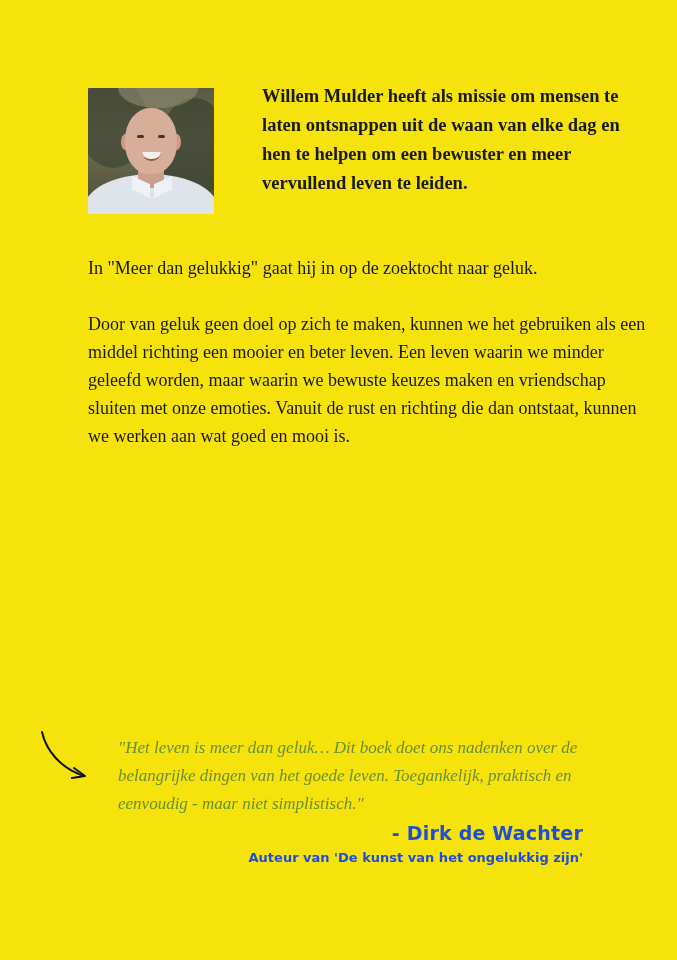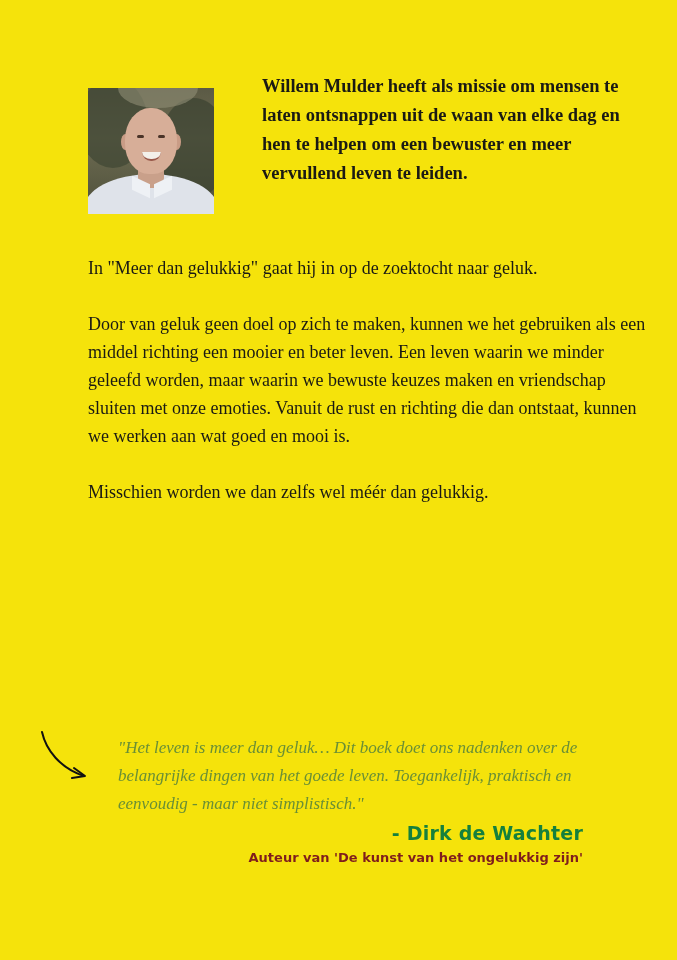--- a/index.html
+++ b/index.html
@@ -29,45 +29,45 @@
     }
     .photo .ear-l { position:absolute; left:33px; top:46px; width:9px; height:16px; border-radius:50%; background:#c99c86; }
     .photo .ear-r { position:absolute; left:84px; top:46px; width:9px; height:16px; border-radius:50%; background:#c99c86; }
     .photo .eye-l, .photo .eye-r { position:absolute; top:47px; width:7px; height:3px; border-radius:2px; background:#4a3328; }
     .photo .eye-l { left:49px; } .photo .eye-r { left:70px; }
     .photo .smile { position:absolute; left:54px; top:64px; width:19px; height:7px; border-radius:0 0 10px 10px; background:#f3f0ea; border-bottom:2px solid #9a5a4c; }
     .photo .collar-l { position:absolute; left:44px; top:92px; width:18px; height:14px; background:#eef1f5; transform:skewY(25deg); }
     .photo .collar-r { position:absolute; left:66px; top:92px; width:18px; height:14px; background:#eef1f5; transform:skewY(-25deg); }
 
     .intro {
-      position: absolute; left: 262px; top: 72px; width: 380px;
+      position: absolute; left: 262px; top: 82px; width: 380px;
       font-weight: bold; font-size: 18.5px; line-height: 29px;
       margin: 0;
     }
     .body-text {
       position: absolute; left: 88px; top: 254px; width: 560px;
       font-size: 18px; line-height: 28px;
     }
     .body-text p { margin: 0 0 28px 0; }
     .arrow { position: absolute; left: 38px; top: 728px; width: 56px; height: 52px; }
     .quote {
       position: absolute; left: 118px; top: 734px; width: 520px;
       font-style: italic; font-size: 17px; line-height: 28px;
       color: #6a8f36; margin: 0;
     }
     .author {
       position: absolute; right: 94px; top: 822px;
       font-family: "DejaVu Sans", "Liberation Sans", sans-serif;
-      font-weight: bold; font-size: 19px; color: #15803d; margin: 0;
+      font-weight: bold; font-size: 19px; color: #1d4ed8; margin: 0;
       letter-spacing: 0.2px;
     }
     .author-sub {
       position: absolute; right: 94px; top: 850px;
       font-family: "DejaVu Sans", "Liberation Sans", sans-serif;
-      font-weight: bold; font-size: 13px; color: #7f1d1d; margin: 0;
+      font-weight: bold; font-size: 13px; color: #1d4ed8; margin: 0;
     }
   </style>
 </head>
 <body>
 
 <div class="photo" title="Portrait of Willem Mulder">
   <div class="bg1"></div>
   <div class="bg2"></div>
   <div class="bg3"></div>
   <div class="shirt"></div>
@@ -80,21 +80,20 @@
   <div class="smile"></div>
   <div class="collar-l"></div>
   <div class="collar-r"></div>
 </div>
 
 <p class="intro">Willem Mulder heeft als missie om mensen te laten ontsnappen uit de waan van elke dag en hen te helpen om een bewuster en meer vervullend leven te leiden.</p>
 
 <div class="body-text">
   <p>In "Meer dan gelukkig" gaat hij in op de zoektocht naar geluk.</p>
   <p>Door van geluk geen doel op zich te maken, kunnen we het gebruiken als een middel richting een mooier en beter leven. Een leven waarin we minder geleefd worden, maar waarin we bewuste keuzes maken en vriendschap sluiten met onze emoties. Vanuit de rust en richting die dan ontstaat, kunnen we werken aan wat goed en mooi is.</p>
-  <p>Misschien worden we dan zelfs wel méér dan gelukkig.</p>
 </div>
 
 <svg class="arrow" viewBox="0 0 56 52">
   <path d="M4 4 C 8 22, 22 40, 46 48" fill="none" stroke="#111" stroke-width="2" stroke-linecap="round"></path>
   <path d="M36 40 L 47 48 L 34 50" fill="none" stroke="#111" stroke-width="2" stroke-linecap="round" stroke-linejoin="round"></path>
 </svg>
 
 <p class="quote">"Het leven is meer dan geluk… Dit boek doet ons nadenken over de belangrijke dingen van het goede leven. Toegankelijk, praktisch en eenvoudig - maar niet simplistisch."</p>
 <p class="author">- Dirk de Wachter</p>
 <p class="author-sub">Auteur van 'De kunst van het ongelukkig zijn'</p>

